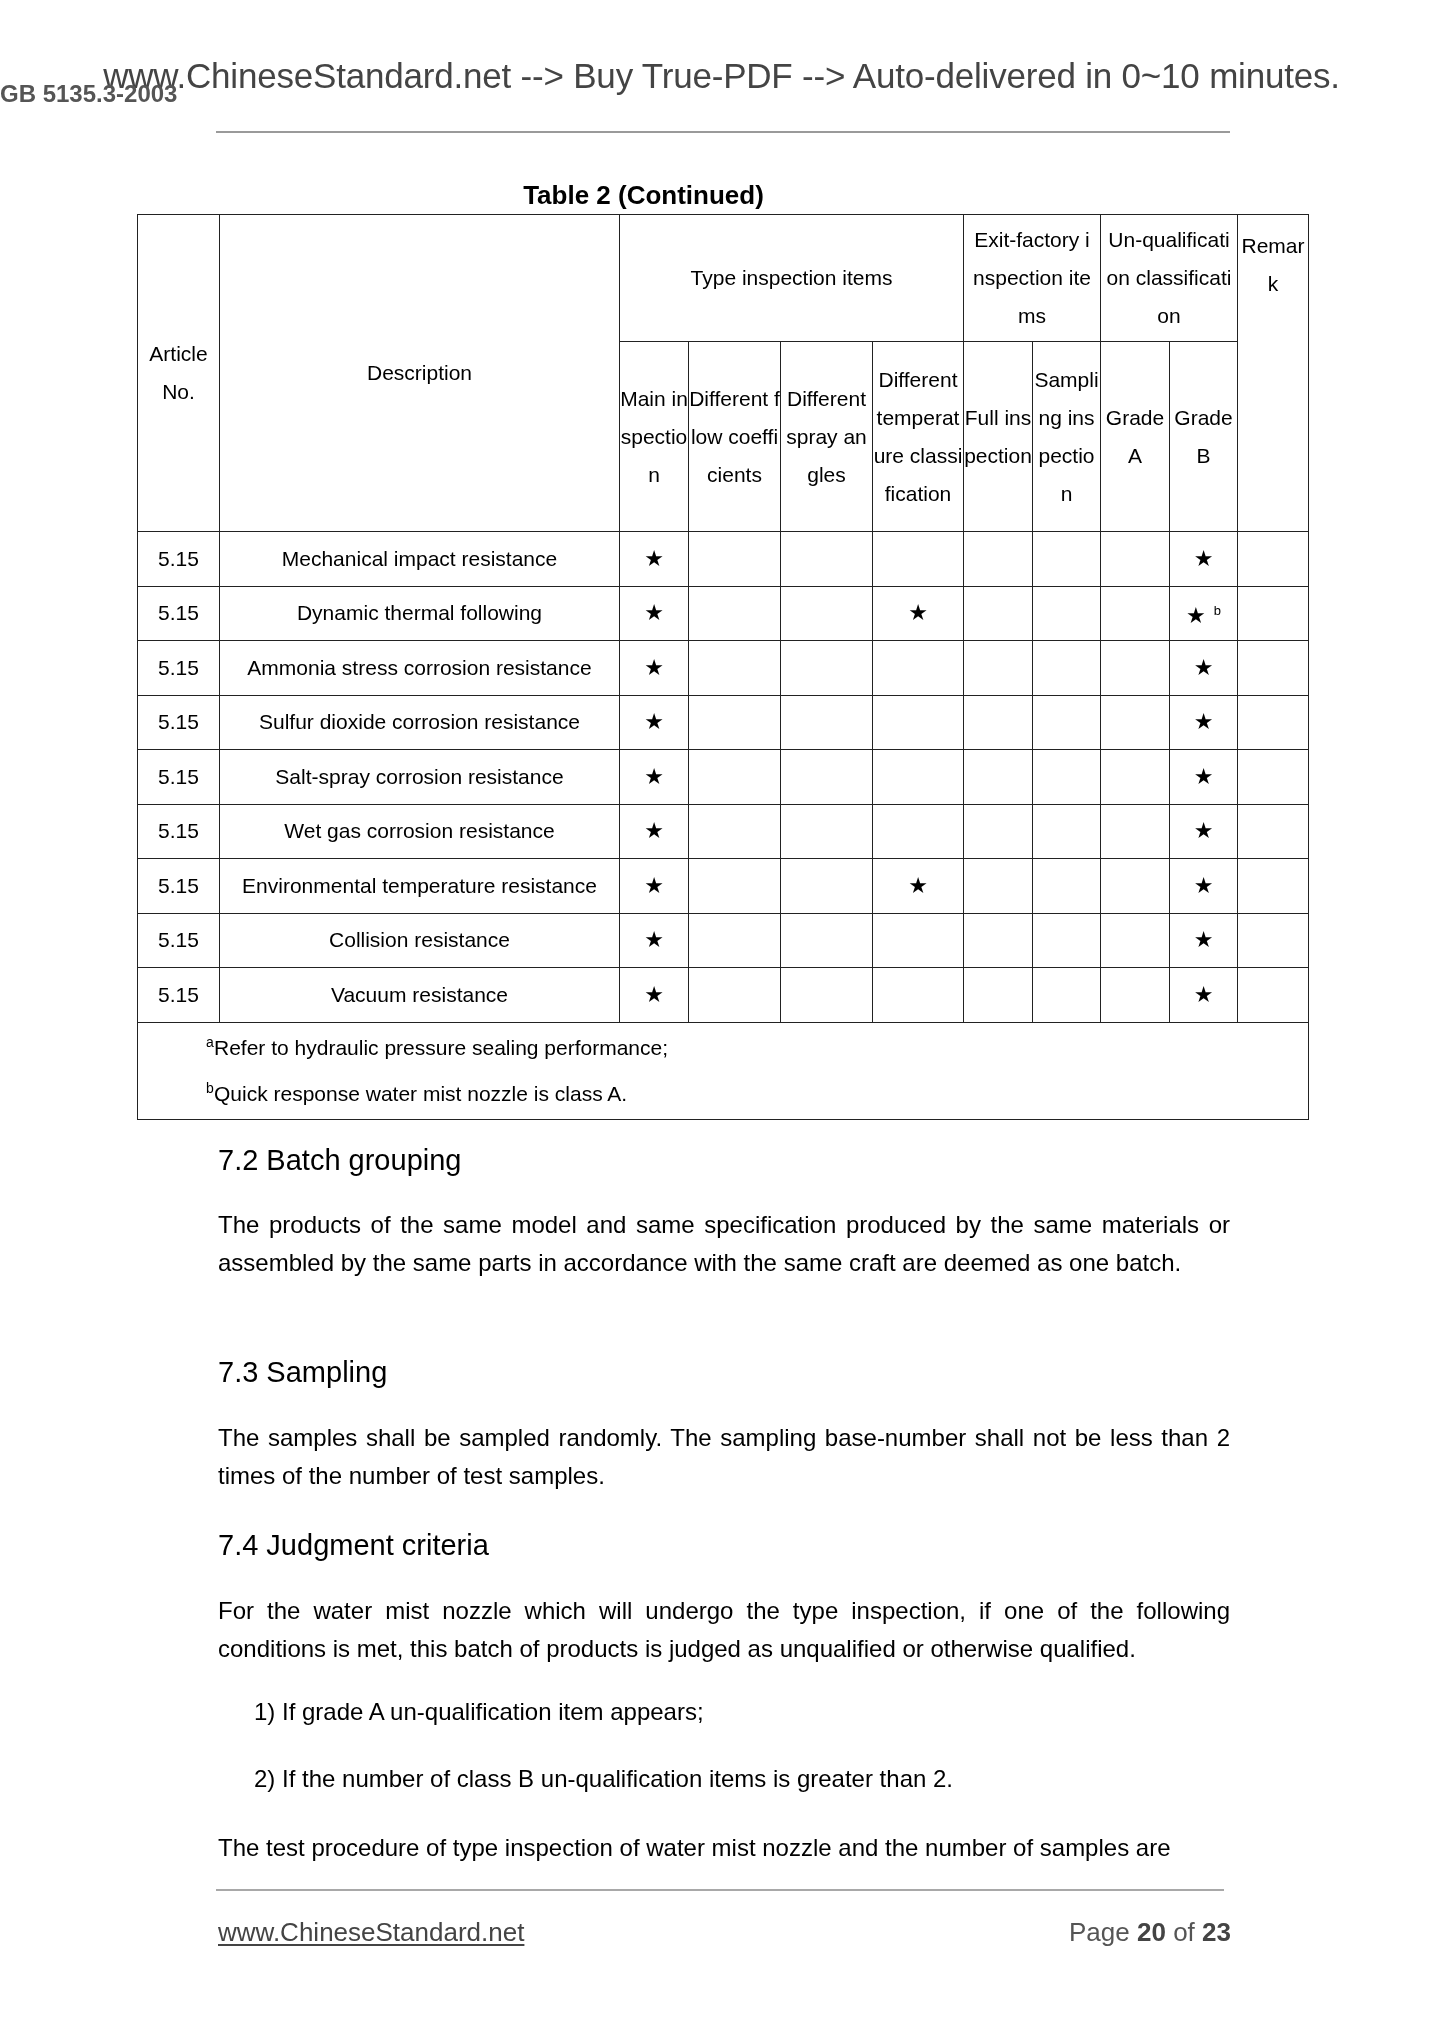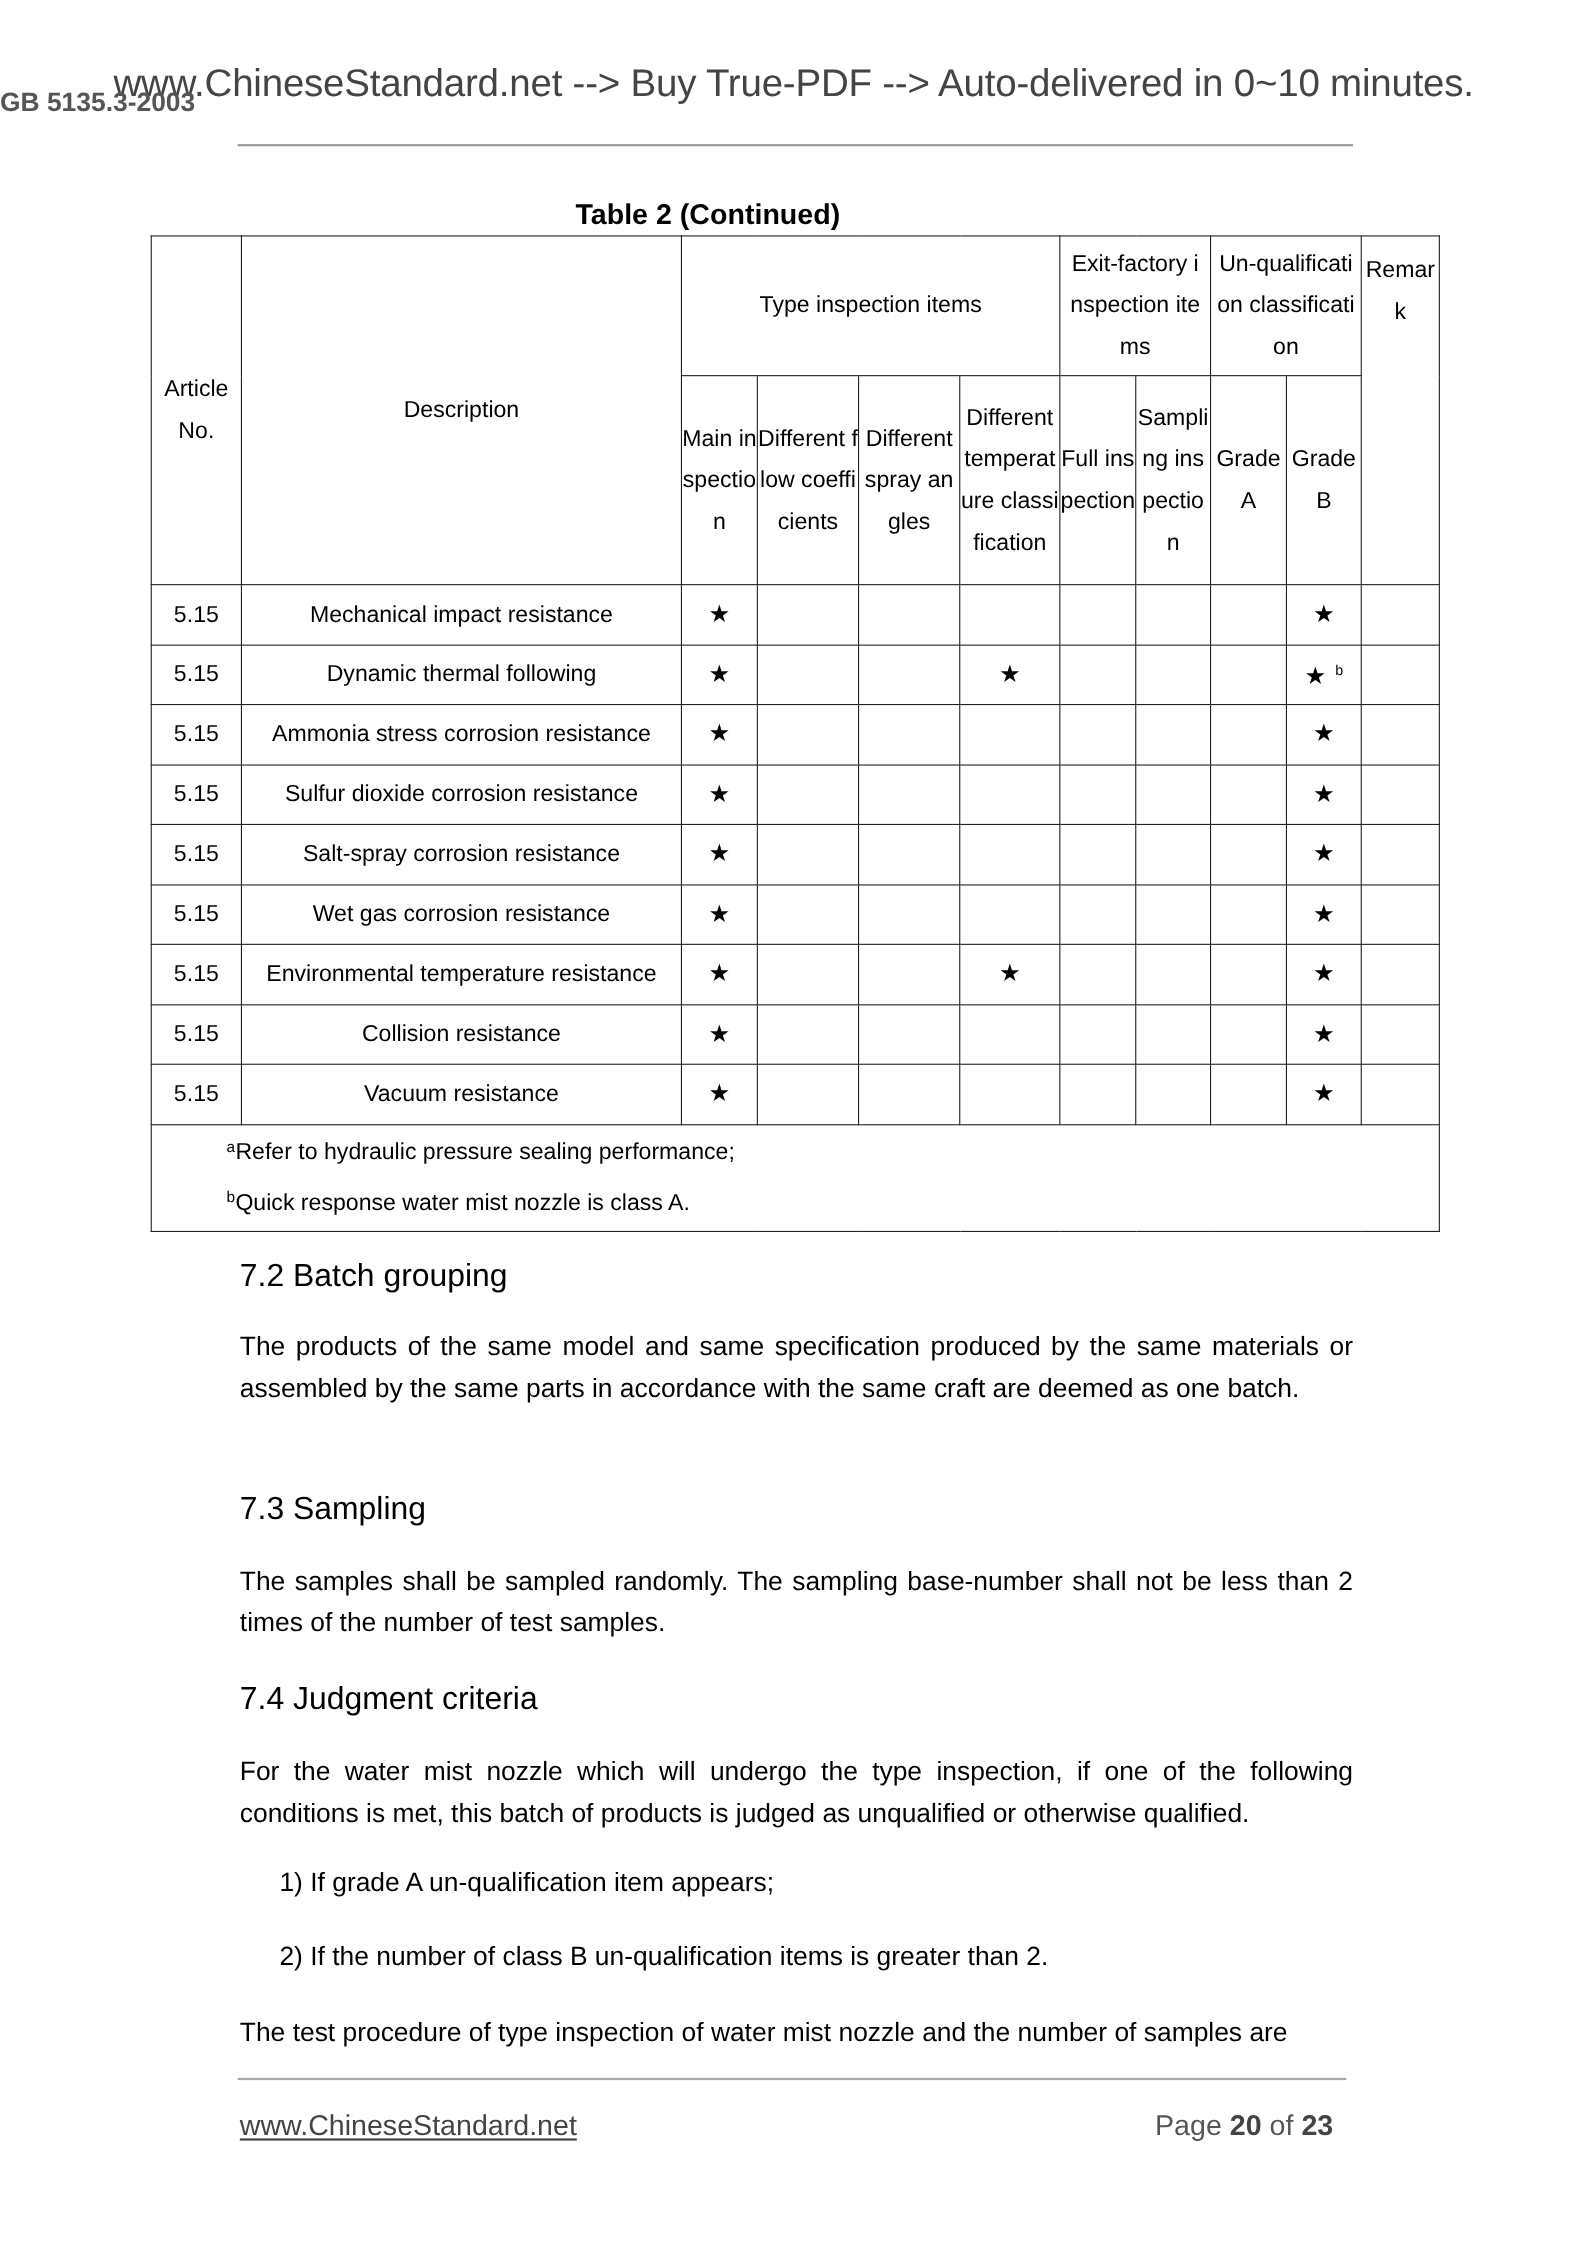--- a/index.html
+++ b/index.html
@@ -42,21 +42,21 @@
     .h2 { left: 218px; font-size: 29px; font-weight: normal; line-height: 34px; }
     .para {
       left: 218px; width: 1012px; font-size: 24px; line-height: 38px; text-align: justify;
     }
     .list-item { left: 254px; font-size: 24px; line-height: 34px; }
     .frule { left: 216px; width: 1008px; top: 1889px; height: 0; border-top: 2px solid #a8a8a8; }
     .footer-link {
       left: 218px; top: 1917px; font-size: 26px; color: #444; line-height: 30px;
       text-decoration: underline; text-underline-offset: 3px; cursor: pointer;
     }
-    .footer-page { right: 233px; top: 1917px; font-size: 26px; color: #555; line-height: 30px; }
+    .footer-page { right: 214px; top: 1917px; font-size: 26px; color: #555; line-height: 30px; }
     .footer-page b { color: #444; }
   </style>
 </head>
 <body>
 
 <div class="abs banner">www.ChineseStandard.net --&gt; Buy True-PDF --&gt; Auto-delivered in 0~10 minutes.</div>
 <div class="abs docid">GB 5135.3-2003</div>
 <div class="abs hrule"></div>
 
 <div class="abs table-title">Table 2 (Continued)</div>

